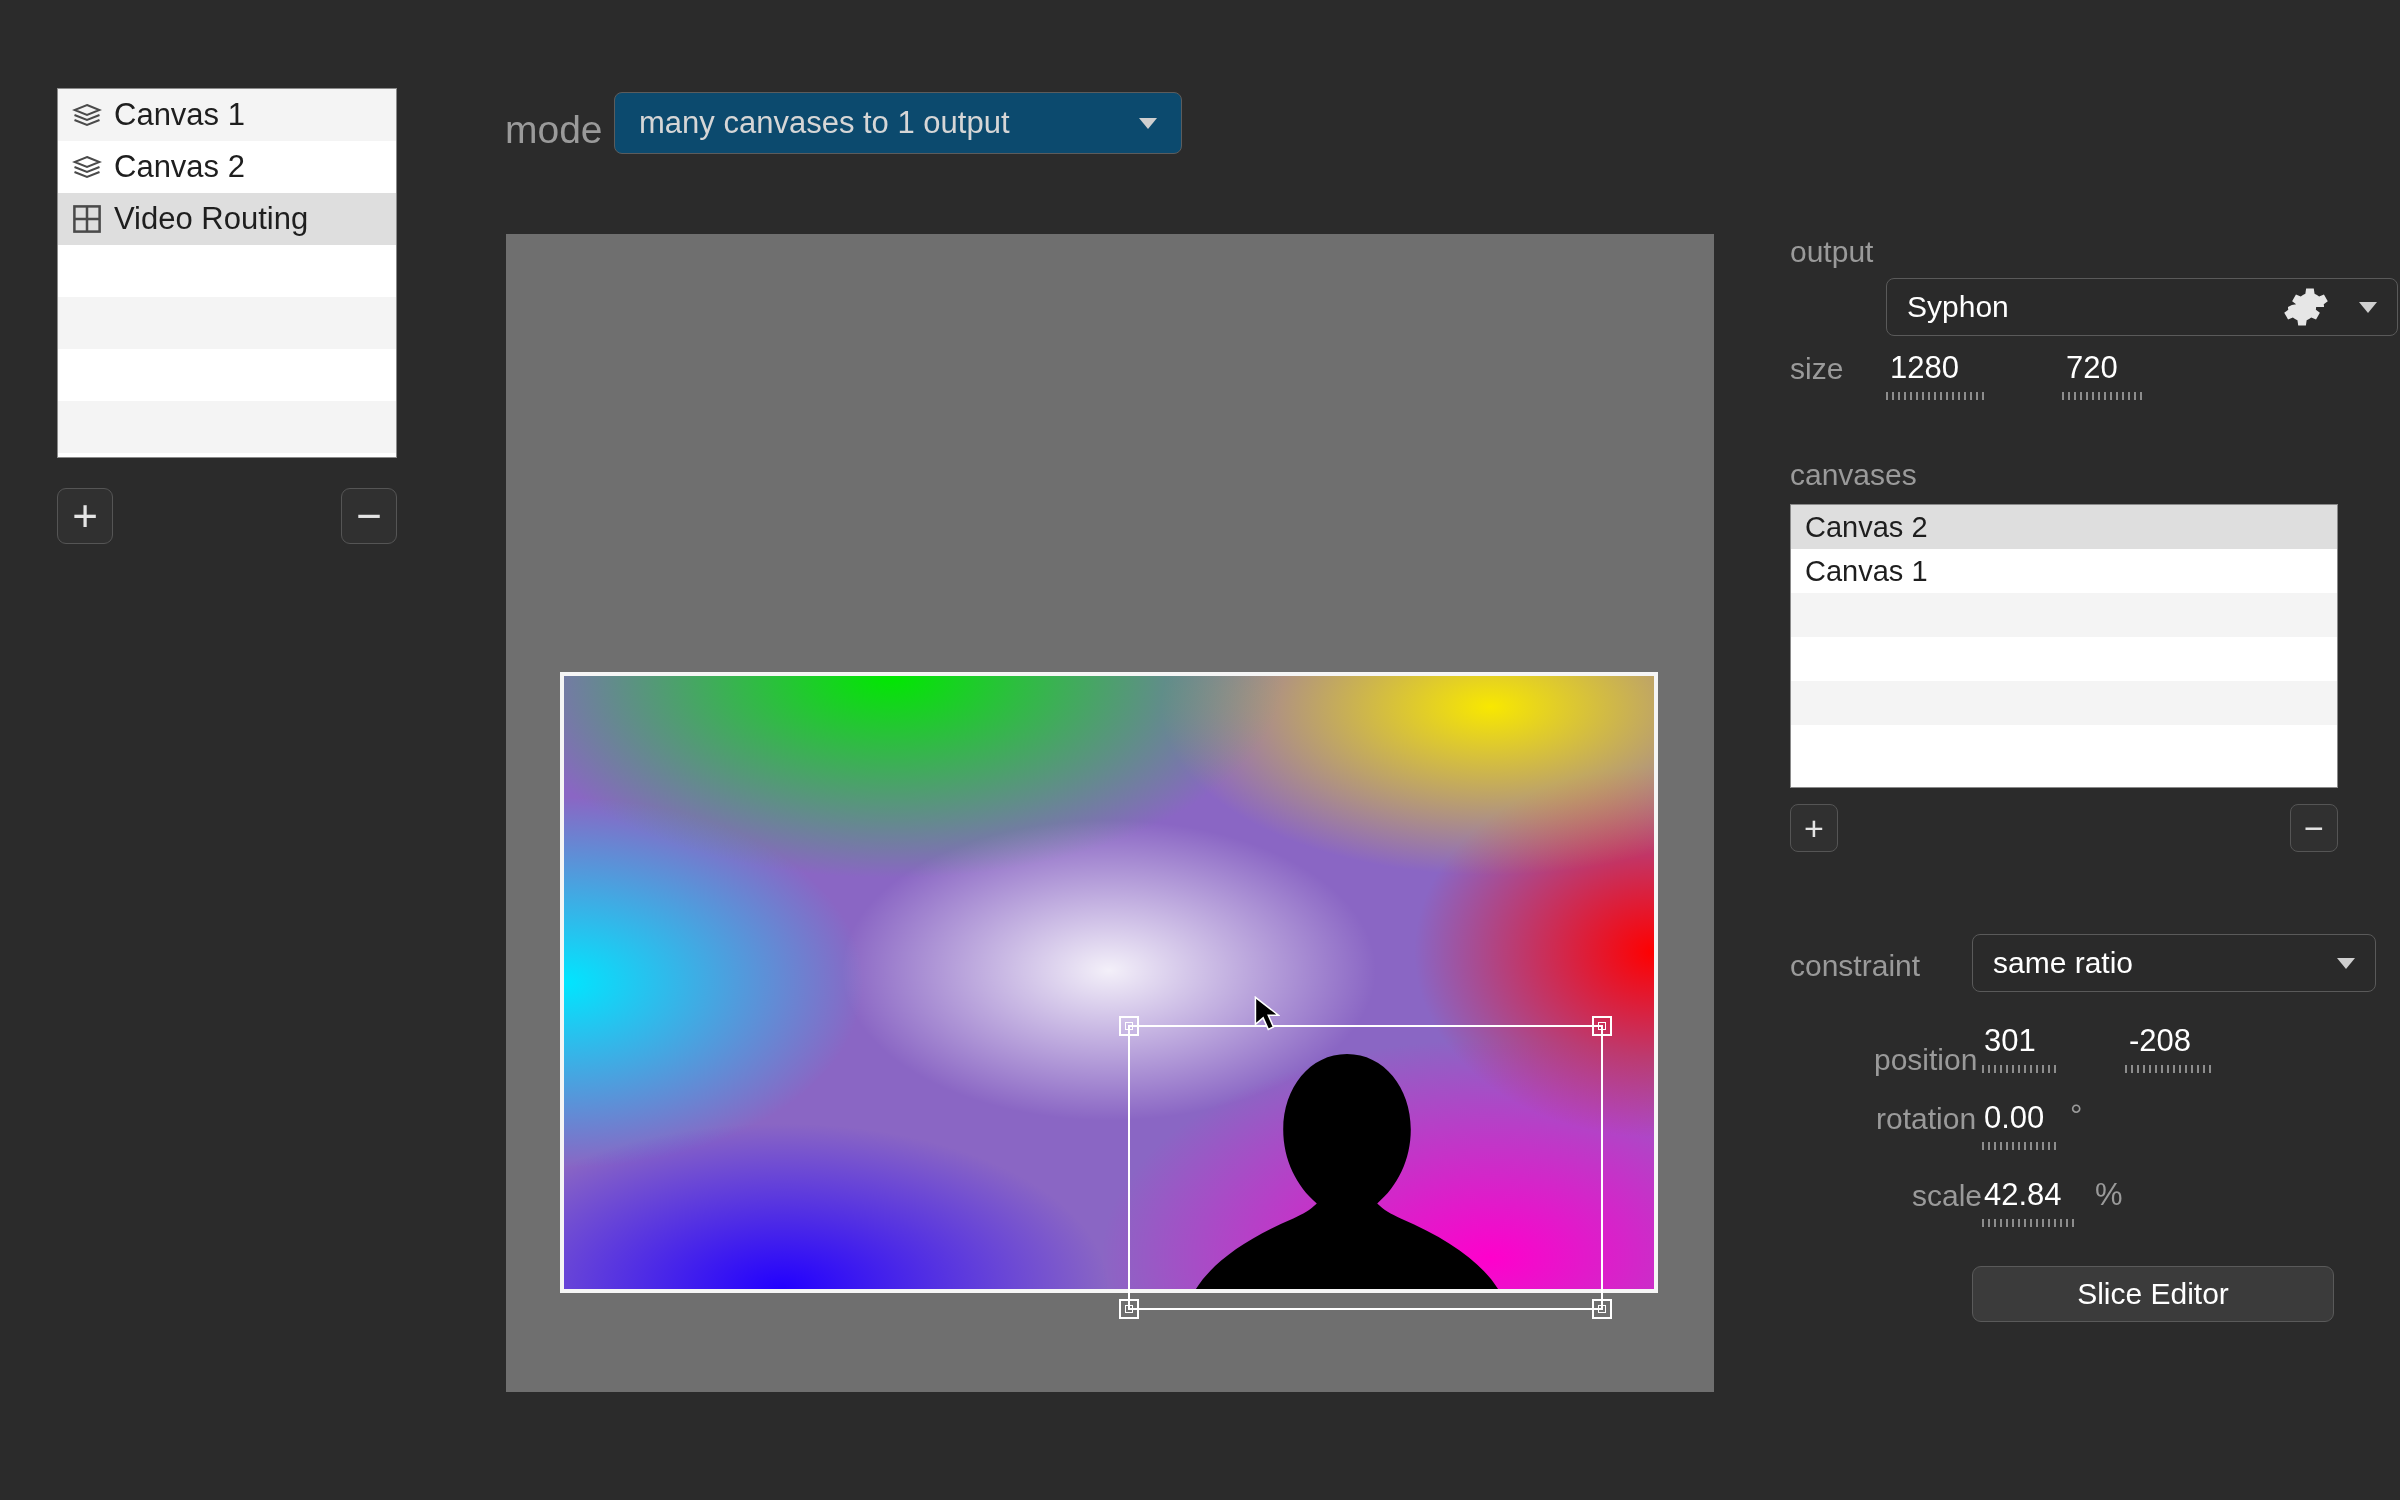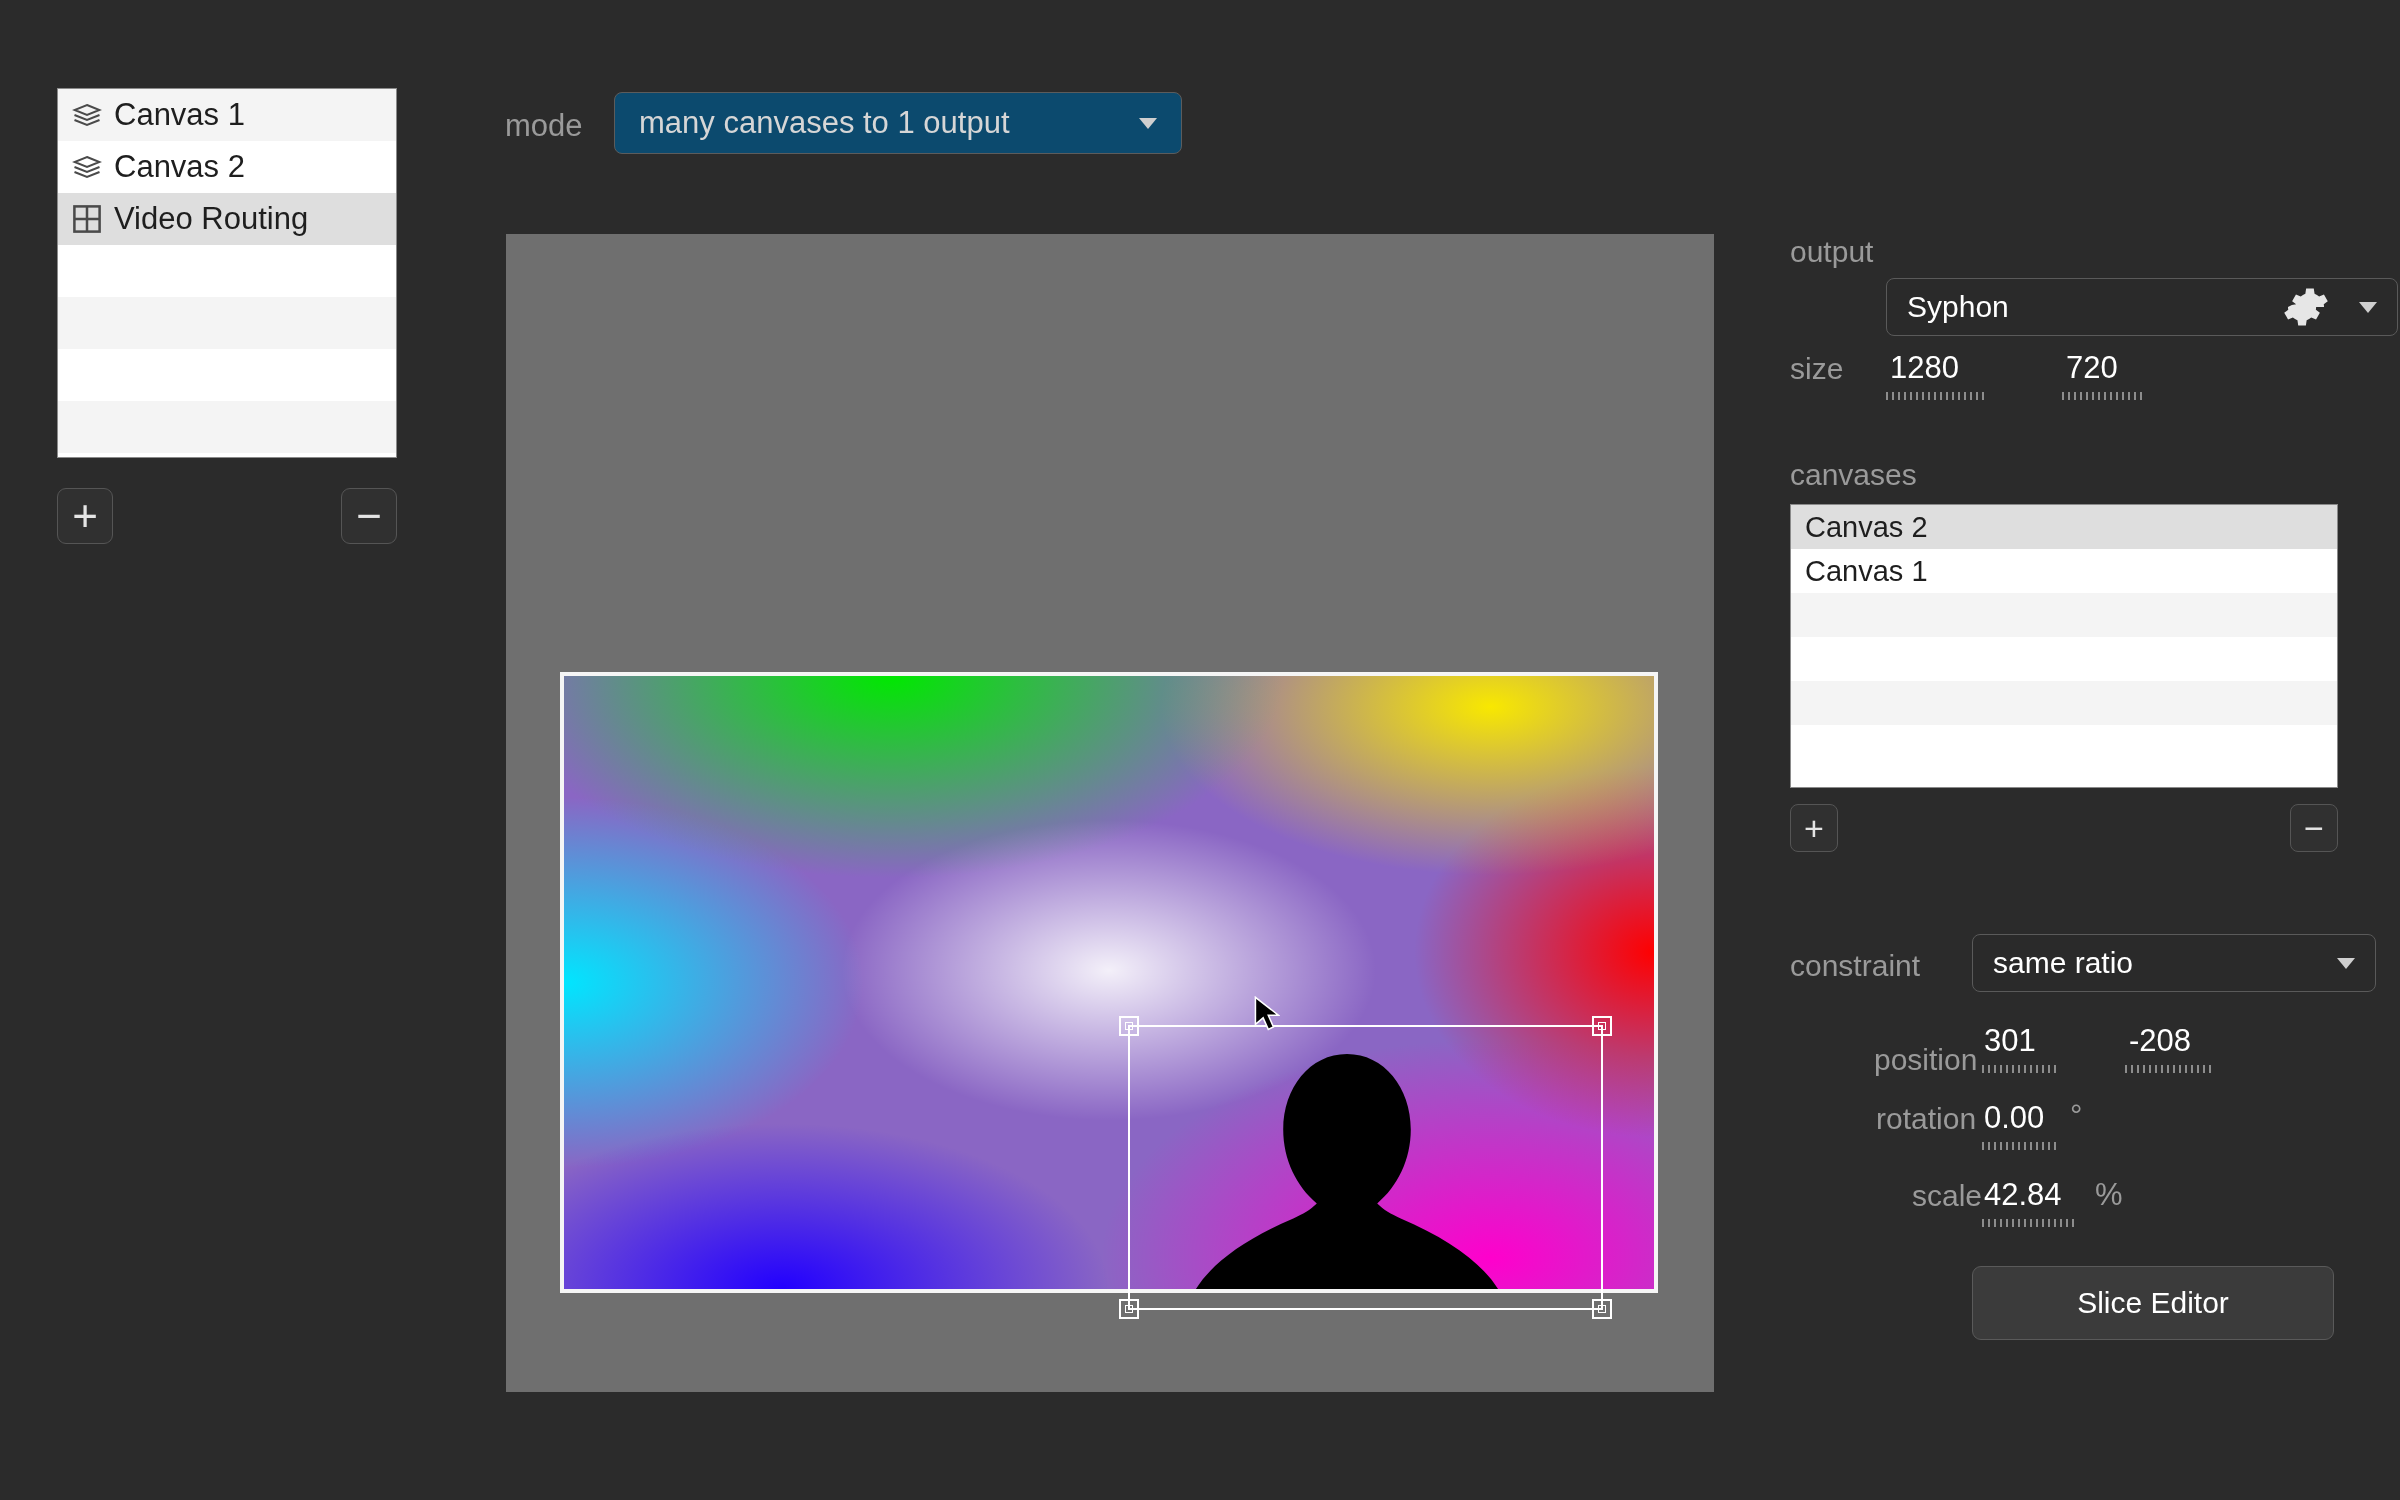--- a/index.html
+++ b/index.html
@@ -41,21 +41,21 @@
 
   .left-buttons{position:absolute;left:57px;top:488px;width:340px;display:flex;justify-content:space-between;}
   .sq-btn{
     width:56px;height:56px;border-radius:9px;background:var(--btn-bg);
     border:1.5px solid #555;display:flex;align-items:center;justify-content:center;
     font-size:44px;font-weight:300;color:#e4e4e4;line-height:1;
   }
 
   
   .mode-label{
-    position:absolute;left:505px;top:108px;font-size:31px;color:var(--text-dim);
+    position:absolute;left:505px;top:108px;font-size:39px;color:var(--text-dim);
   }
   .mode-select{
     position:absolute;left:614px;top:92px;width:568px;height:62px;
     background:#0c4a6e;border:1.5px solid #5c5c5c;border-radius:8px;
     display:flex;align-items:center;justify-content:space-between;padding:0 24px;
     font-size:31px;color:var(--text-light);
   }
   .chevron{width:0;height:0;border-left:9px solid transparent;border-right:9px solid transparent;border-top:11px solid #cfcfcf;}
 
   
@@ -147,21 +147,21 @@
   .rot-label{left:1876px;top:1102px;}
   .rotv{left:1984px;top:1100px;}
   .deg{left:2070px;top:1098px;color:var(--text-dim);}
   .ticks.rotT{left:1982px;top:1142px;width:78px;}
   .scale-label{left:1912px;top:1179px;}
   .scalev{left:1984px;top:1177px;}
   .pct{left:2095px;top:1177px;color:var(--text-dim);}
   .ticks.scaleT{left:1982px;top:1219px;width:92px;}
 
   .slice-btn{
-    position:absolute;left:1972px;top:1266px;width:362px;height:74px;
+    position:absolute;left:1972px;top:1266px;width:362px;height:56px;
     background:#3b3b3b;border:1.5px solid #5a5a5a;border-radius:9px;
     display:flex;align-items:center;justify-content:center;font-size:30px;color:#fff;
   }
 </style>
 </head>
 <body>
 
 <div class="app">
 
   <div class="left-list">

